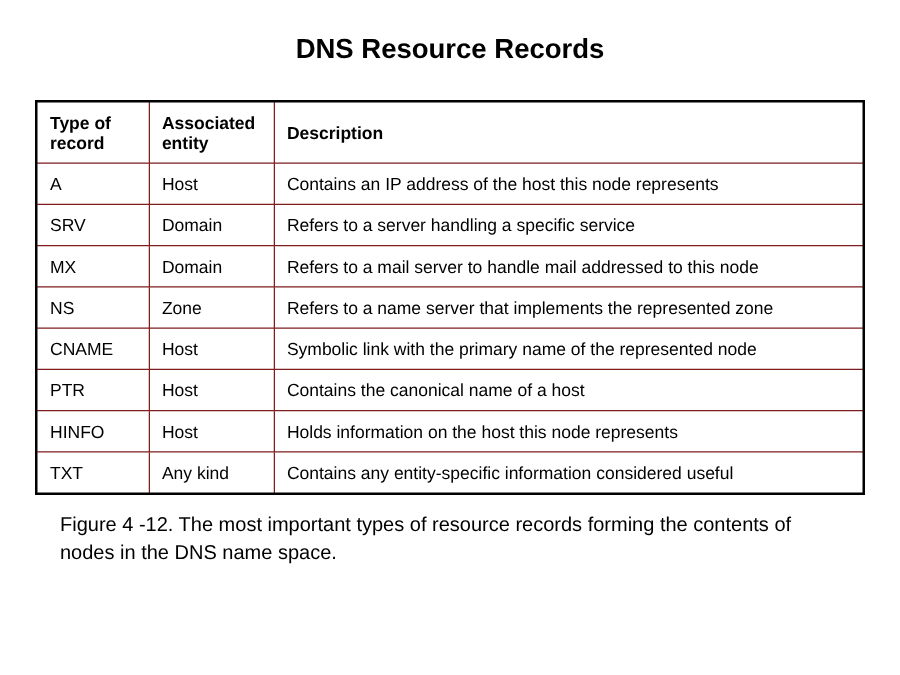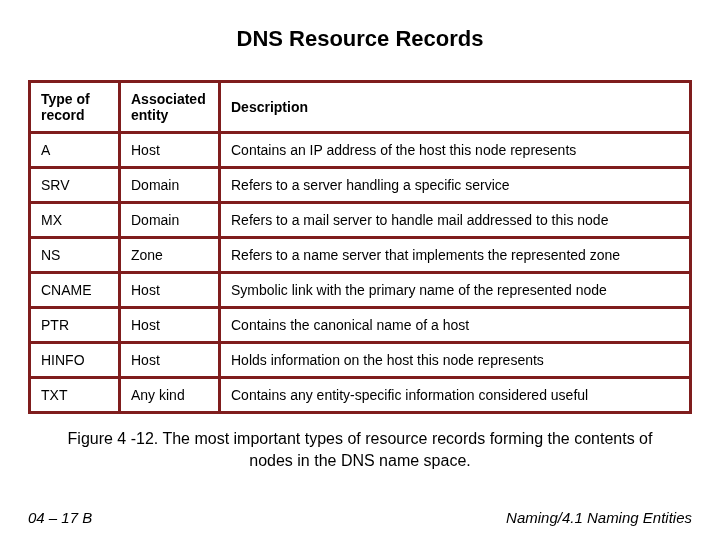--- a/index.html
+++ b/index.html
@@ -22,33 +22,33 @@
       font-weight: bold;
       margin-top: 6px;
       margin-bottom: 28px;
     }
     table {
       border-collapse: collapse;
       width: 100%;
       border: 2px solid #000;
     }
     th, td {
-      border: 3px solid #7f1d1d;
+      border: 1px solid #7f1d1d;
       padding: 8px 10px;
       text-align: left;
       font-size: 14px;
       vertical-align: middle;
     }
     th {
       font-weight: bold;
     }
     .col-type { width: 90px; }
     .col-entity { width: 100px; }
     .caption {
-      text-align: center;
+      text-align: left;
       font-size: 16px;
       margin-top: 14px;
       line-height: 1.35;
       padding: 0 20px;
     }
     .footer {
       position: absolute;
       bottom: 14px;
       left: 28px;
       right: 28px;
@@ -111,17 +111,13 @@
       <tr>
         <td>TXT</td>
         <td>Any kind</td>
         <td>Contains any entity-specific information considered useful</td>
       </tr>
     </tbody>
   </table>
 
   <p class="caption">Figure 4 -12. The most important types of resource records forming the contents of nodes in the DNS name space.</p>
 
-  <div class="footer">
-    <span>04 – 17 B</span>
-    <span>Naming/4.1 Naming Entities</span>
-  </div>
 </div>
 
 </body></html>

